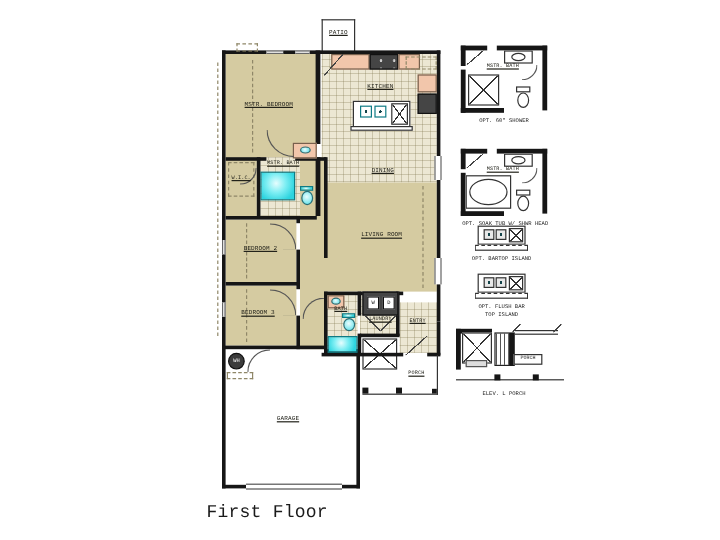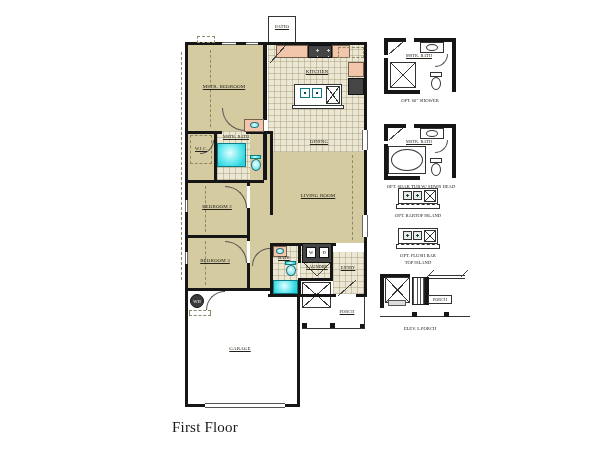--- a/index.html
+++ b/index.html
@@ -1,17 +1,17 @@
 <!DOCTYPE html>
 <html><head>
 <meta charset="utf-8">
 <style>
   html,body{margin:0;padding:0;background:#fff;}
   #canvas{position:relative;width:600px;height:450px;background:#ffffff;overflow:hidden;
-          font-family:Liberation Serif, serif;}
+          font-family:Liberation Mono, monospace;}
   .a{position:absolute;box-sizing:border-box;}
   .w{background:#161616;}
   .tan{background:#d5cba1;}
   .tile{background-color:#ece7d3;
     background-image:repeating-linear-gradient(0deg,rgba(125,115,75,.30) 0 .8px,transparent .8px 6px),
                      repeating-linear-gradient(90deg,rgba(125,115,75,.30) 0 .8px,transparent .8px 6px);}
   .lbl{position:absolute;transform:translate(-50%,-50%);font-size:5px;line-height:6px;color:#22221a;
        text-decoration:underline;white-space:nowrap;letter-spacing:.1px;}
   .cap{position:absolute;transform:translate(-50%,-50%);font-size:4.6px;line-height:5.5px;color:#222;
        white-space:nowrap;text-align:center;}

